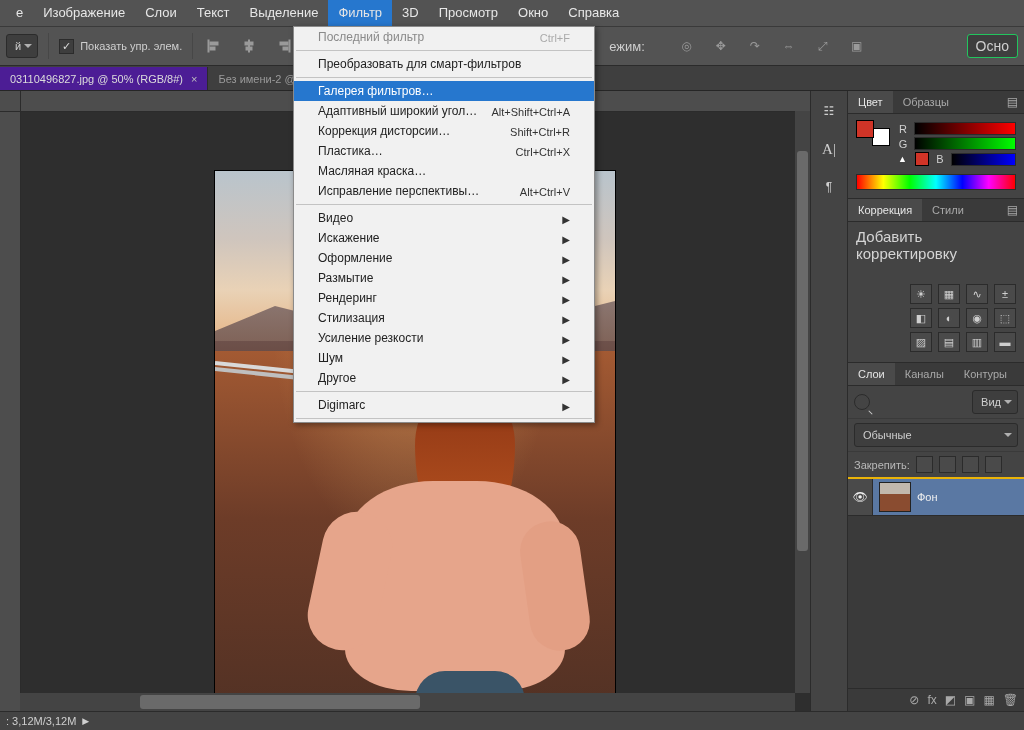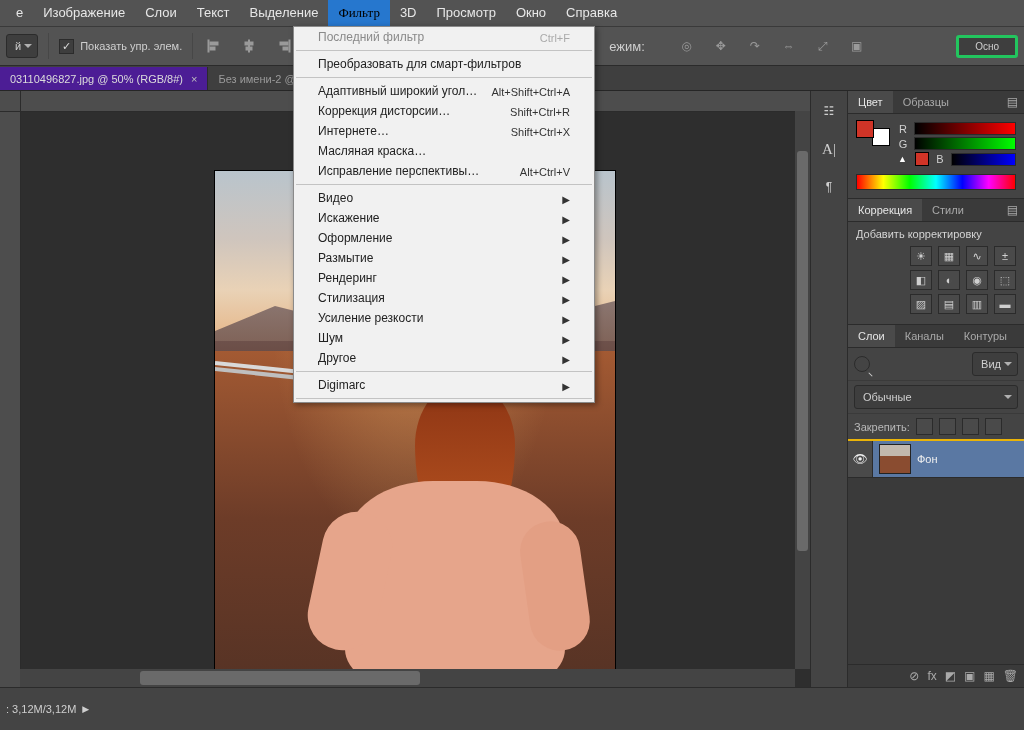--- a/index.html
+++ b/index.html
@@ -1,32 +1,32 @@
 <!DOCTYPE html>
 <html><head>
 <meta charset="utf-8">
 <style>
   html,body{margin:0;padding:0;height:100%;width:100%;overflow:hidden;font-family:"Segoe UI",Arial,sans-serif;font-size:12px;color:#cfcfcf;background:#535353;}
   body{display:flex;flex-direction:column;width:1024px;height:730px;}
   
   .menubar{height:26px;background:#535353;display:flex;align-items:center;padding:0 6px;gap:0;color:#e7e7e7;font-size:13px;}
   .menubar .mi{padding:4px 10px;line-height:18px;cursor:default;}
-  .menubar .mi.active{background:#2677ce;color:#000000;font-family:Liberation Serif, serif;}
+  .menubar .mi.active{background:#2677ce;color:#e5e5e5;}
   .menubar .mi.cut{padding-right:10px;}
   
   .optbar{height:38px;background:#535353;border-top:1px solid #3a3a3a;border-bottom:1px solid #2b2b2b;display:flex;align-items:center;padding:0 6px;gap:10px;}
   .sel{display:inline-flex;align-items:center;height:22px;background:#3e3e3e;border:1px solid #2b2b2b;border-radius:3px;padding:0 16px 0 8px;position:relative;font-size:11px;}
   .sel:after{content:"";position:absolute;right:5px;top:50%;margin-top:-2px;border:4px solid transparent;border-top-color:#b0b0b0;}
   .chk{display:inline-flex;align-items:center;gap:6px;font-size:11px;}
   .chk .box{width:13px;height:13px;border:1px solid #2b2b2b;background:#3e3e3e;display:inline-flex;align-items:center;justify-content:center;color:#dcdcdc;font-size:11px;line-height:1;}
   .sep{width:1px;height:26px;background:#474747;}
   .icn{width:22px;height:22px;border:1px solid transparent;display:inline-flex;align-items:center;justify-content:center;color:#9a9a9a;}
   .icn svg{width:16px;height:16px;fill:currentColor;stroke:currentColor;}
   .optlbl{font-size:13px;color:#cfcfcf;}
-  .btn-basic{margin-left:auto;padding:3px 16px;background:#3e3e3e;border:3px solid #22c55e;border-radius:3px;font-size:10px;}
+  .btn-basic{margin-left:auto;padding:3px 8px;background:#3e3e3e;border:1px solid #22c55e;border-radius:3px;font-size:14px;}
   
   .tabrow{height:24px;background:#3f3f3f;border-bottom:1px solid #262626;display:flex;align-items:flex-end;padding-left:0;}
   .tab{height:23px;display:flex;align-items:center;padding:0 10px;font-size:11px;color:#dcdcdc;border-right:1px solid #2b2b2b;}
   .tab.active{background:#4c1d95;}
   .tab .close{margin-left:8px;color:#bfbfbf;}
   .tab.dim{color:#9a9a9a;}
   
   .mainrow{flex:1;display:flex;min-height:0;position:relative;}
   .canvas-wrap{flex:1;background:#2e2e2e;position:relative;overflow:hidden;}
   .ruler-h{position:absolute;left:0;right:0;top:0;height:20px;background:#4d4d4d;border-bottom:1px solid #2b2b2b;}
@@ -67,21 +67,21 @@
   .slrow{display:flex;align-items:center;gap:6px;margin:2px 0;}
   .slrow .lab{width:10px;text-align:center;color:#d0d0d0;font-size:11px;}
   .slrow .bar{flex:1;height:11px;border:1px solid #2b2b2b;}
   .slrow.r .bar{background:linear-gradient(to right,#000,#f00);}
   .slrow.g .bar{background:linear-gradient(to right,#000,#0f0);}
   .slrow.b .bar{background:linear-gradient(to right,#000,#00f);}
   .warn{width:12px;height:12px;border:1px solid #000;background:#d03427;display:inline-flex;align-items:center;justify-content:center;}
   .hue{height:14px;background:linear-gradient(to right,#f00,#ff0,#0f0,#0ff,#00f,#f0f,#f00);margin-top:6px;border:1px solid #2b2b2b;}
   
   .adjb{padding:6px 8px;border-bottom:1px solid #2b2b2b;}
-  .adjb .t{font-size:11px;color:#d4d4d4;margin-bottom:6px;}
+  .adjb .t{font-size:15px;color:#d4d4d4;margin-bottom:22px;}
   .icrow{display:flex;justify-content:flex-end;gap:6px;margin:4px 0;}
   .icrow .ai{width:20px;height:18px;background:#4a4a4a;border:1px solid #2b2b2b;display:flex;align-items:center;justify-content:center;color:#cfcfcf;font-size:11px;}
   
   .layb{flex:1;display:flex;flex-direction:column;min-height:0;}
   .layb .row1{display:flex;align-items:center;padding:4px 6px;gap:6px;justify-content:space-between;}
   .layb .row1 .sel{flex:0 0 auto;}
   .layb .row1 .srch{width:14px;height:14px;border:1px solid #2b2b2b;border-radius:50%;position:relative;}
   .layb .row1 .srch:after{content:"";position:absolute;right:-4px;bottom:-4px;width:5px;height:1px;background:#cfcfcf;transform:rotate(45deg);}
   .layb .row2{display:flex;align-items:center;padding:4px 6px;gap:6px;border-top:1px solid #3a3a3a;border-bottom:1px solid #3a3a3a;}
   .layb .lock{display:flex;align-items:center;gap:6px;padding:4px 6px;border-bottom:2px solid #eab308;font-size:11px;color:#b8b8b8;}
@@ -96,21 +96,21 @@
   
   .dropdown{position:absolute;left:293px;top:26px;width:300px;background:#f1f1f1;border:1px solid #8a8a8a;box-shadow:2px 2px 6px rgba(0,0,0,.4);font-size:12px;color:#222;z-index:100;}
   .dd-item{display:flex;align-items:flex-end;justify-content:space-between;padding:3px 24px 3px 24px;white-space:nowrap;}
   .dd-item.highlight{background:#2677ce;color:#fff;}
   .dd-item.dim{color:#8a8a8a;}
   .dd-sep{height:1px;background:#c3c3c3;margin:3px 2px;}
   .dd-item .arrow{font-size:10px;color:#333;margin-left:10px;}
   .dd-item .sc{color:#333;font-size:11px;}
   .dd-item.dim .sc{color:#aaa;}
   
-  .status{height:18px;background:#444;border-top:1px solid #2b2b2b;display:flex;align-items:center;font-size:11px;color:#cfcfcf;padding:12px 6px;gap:6px;}
+  .status{height:18px;background:#444;border-top:1px solid #2b2b2b;display:flex;align-items:center;font-size:11px;color:#cfcfcf;padding:0 6px;gap:6px;}
   .status .arrow{font-size:9px;}
 </style>
 </head>
 <body>
 
 <div class="menubar">
   <span class="mi cut">е</span>
   <span class="mi">Изображение</span>
   <span class="mi">Слои</span>
   <span class="mi">Текст</span>
@@ -320,31 +320,34 @@
 <div class="dropdown">
   <div class="dd-item dim">
     <span>Последний фильтр</span>
       <span class="sc">Ctrl+F</span>
   </div>
   <div class="dd-sep"></div>
   <div class="dd-item">
       <span>Преобразовать для смарт-фильтров</span>
     </div>
   <div class="dd-sep"></div>
+  <div class="dd-item highlight">
+      <span>Галерея фильтров…</span>
+    </div>
   <div class="dd-item">
       <span>Адаптивный широкий угол…</span>
       <span class="sc">Alt+Shift+Ctrl+A</span>
     </div>
   <div class="dd-item">
       <span>Коррекция дисторсии…</span>
       <span class="sc">Shift+Ctrl+R</span>
     </div>
   <div class="dd-item">
-      <span>Интернете…</span>
-      <span class="sc">Shift+Ctrl+X</span>
+      <span>Пластика…</span>
+      <span class="sc">Ctrl+Ctrl+X</span>
     </div>
   <div class="dd-item">
       <span>Масляная краска…</span>
     </div>
   <div class="dd-item">
       <span>Исправление перспективы…</span>
       <span class="sc">Alt+Ctrl+V</span>
     </div>
   <div class="dd-sep"></div>
   <div class="dd-item">

